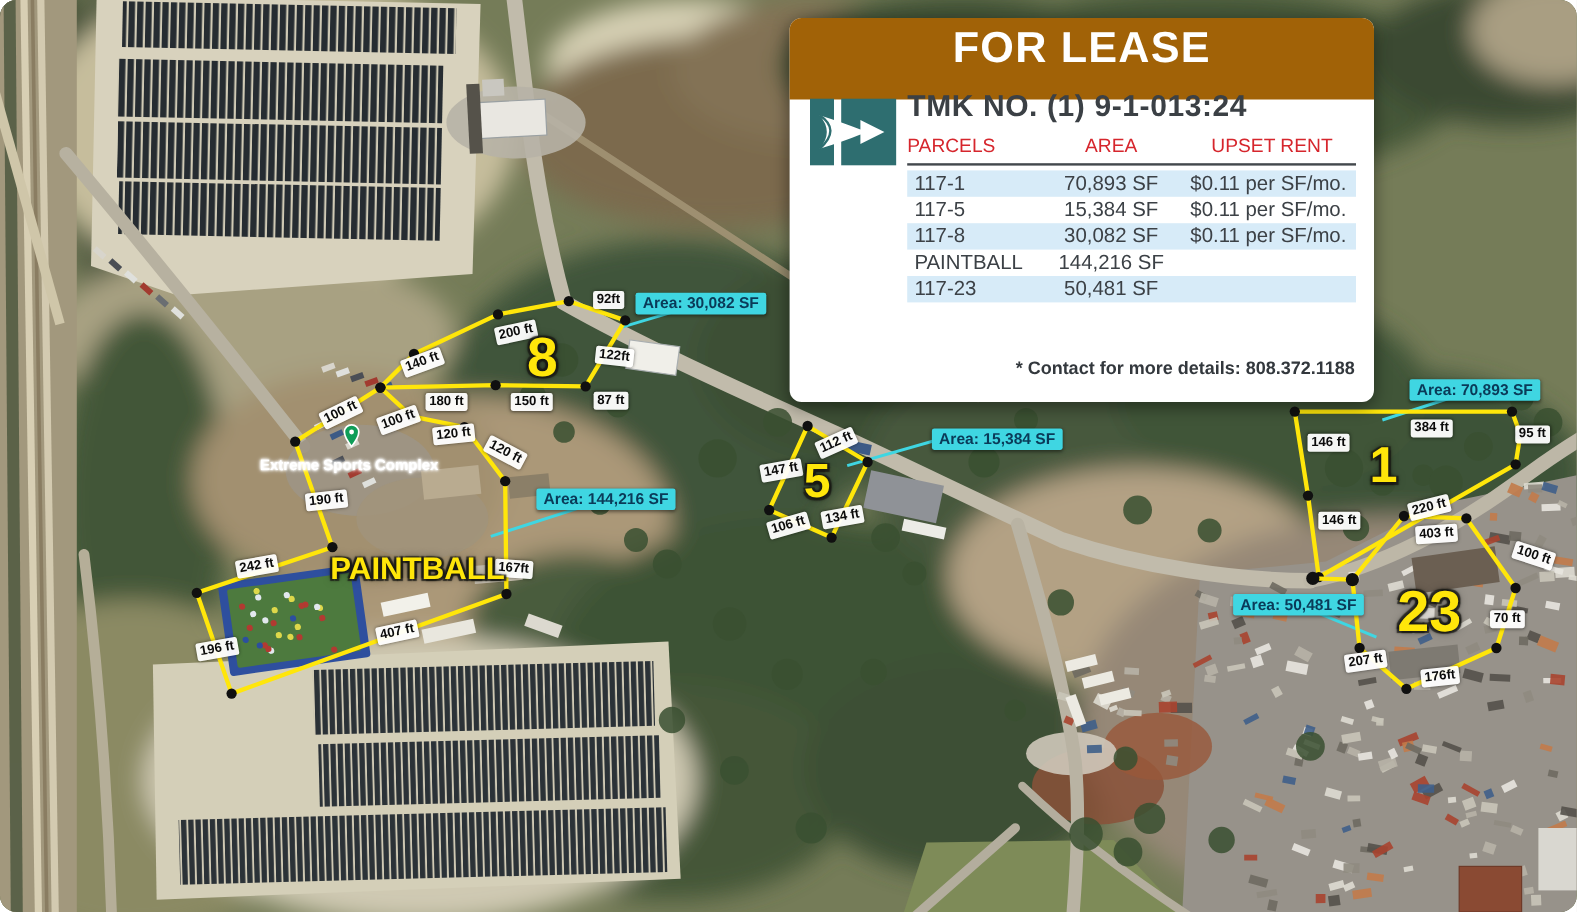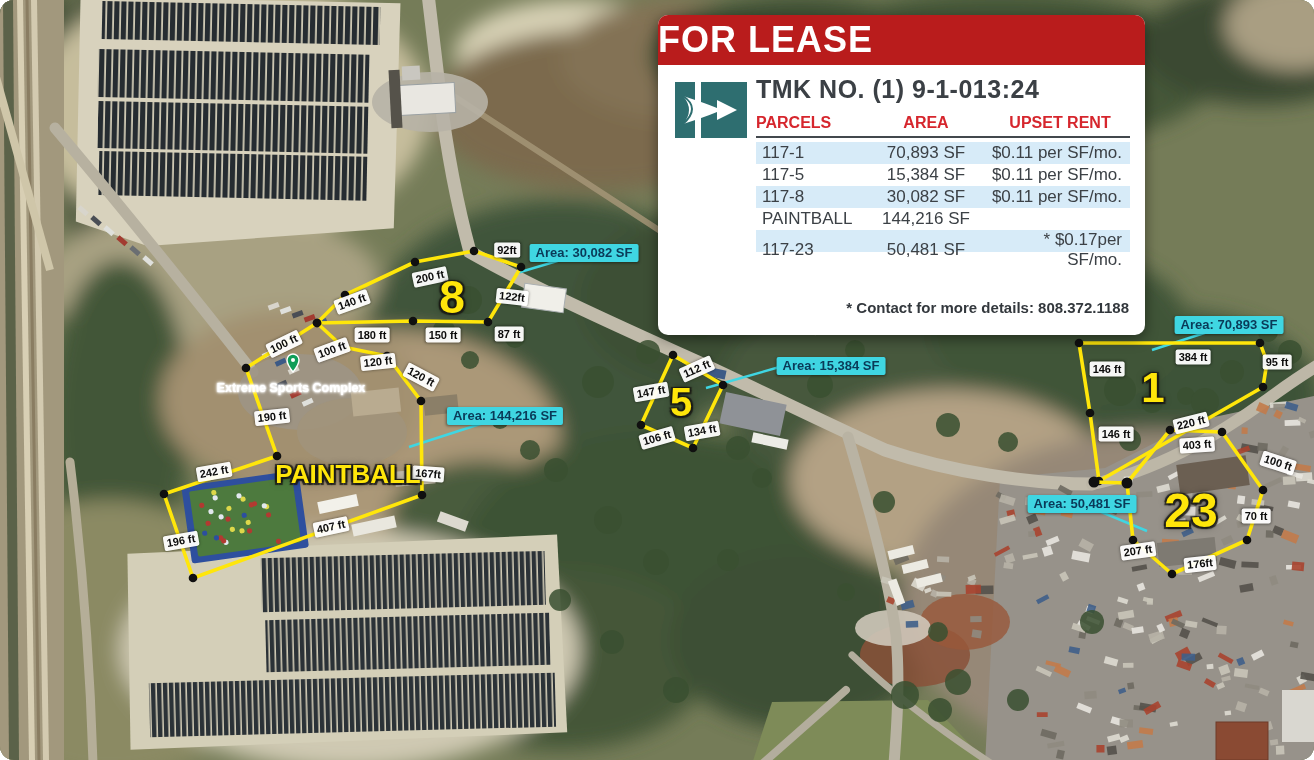--- a/index.html
+++ b/index.html
@@ -18,27 +18,27 @@
         box-shadow:0 1px 3px rgba(0,0,0,.45);}
   .pid{position:absolute;color:#ffe60a;font-weight:bold;white-space:nowrap;
         text-shadow:-2px -1px 1px rgba(25,25,20,.85),2px -1px 1px rgba(25,25,20,.85),
                     -2px 2px 1px rgba(25,25,20,.85),2px 2px 1px rgba(25,25,20,.85),0 0 7px rgba(0,0,0,.5);}
   .place{position:absolute;color:#ffffff;font-size:12.5px;font-weight:bold;white-space:nowrap;
         text-shadow:0 0 2px #fff,0 0 2px #fff,0 0 3px #fff,0 0 4px #fff;}
 
   
   .card{position:absolute;left:658px;top:15px;width:487px;height:320px;background:#ffffff;
         border-radius:10px;box-shadow:0 4px 14px rgba(0,0,0,.45);}
-  .card-header{height:50px;background:#b91c1c;border-radius:10px 10px 0 0;color:#ffffff;
-        font-size:36px;font-weight:bold;letter-spacing:1px;line-height:50px;}
+  .card-header{height:68px;background:#a16207;border-radius:10px 10px 0 0;color:#ffffff;
+        font-size:36px;font-weight:bold;letter-spacing:1px;text-align:center;line-height:50px;}
   .logo{position:absolute;left:17px;top:67px;width:72px;height:56px;}
   .tmk{position:absolute;left:98px;top:60px;font-size:25px;font-weight:bold;color:#3b4045;
         letter-spacing:.5px;white-space:nowrap;}
   .tbl{position:absolute;left:98px;top:98px;width:374px;}
-  .thead{display:grid;grid-template-columns:106px 128px 140px;color:#d6262d;font-weight:bold;
+  .thead{display:grid;grid-template-columns:106px 128px 140px;color:#d6262d;font-weight:normal;
         font-size:16px;height:20px;align-items:center;}
   .thead .c1{text-align:center;}
   .thead .c2{text-align:center;}
   .rule{border-top:2px solid #43484d;margin:3px 0 4px 0;}
   .trow{display:grid;grid-template-columns:106px 128px 140px;height:22px;align-items:center;
         font-size:17px;color:#3c4146;padding:0;}
   .trow.alt{background:#d7ebf8;}
   .trow .c0{padding-left:6px;}
   .trow .c1{text-align:center;}
   .trow .c2{text-align:right;padding-right:8px;}
@@ -571,20 +571,19 @@
             <span class="c1">30,082 SF</span>
             <span class="c2">$0.11 per SF/mo.</span>
           </div>
           <div class="trow">
             <span class="c0">PAINTBALL</span>
             <span class="c1">144,216 SF</span>
           </div>
           <div class="trow alt">
             <span class="c0">117-23</span>
             <span class="c1">50,481 SF</span>
-            <span class="c2">* $0.17per SF/mo.</span>
           </div>
         </div>
     </div>
 
     <div class="footnote">* Contact for more details: 808.372.1188</div>
   </div>
 </div>
 
 </body></html>

